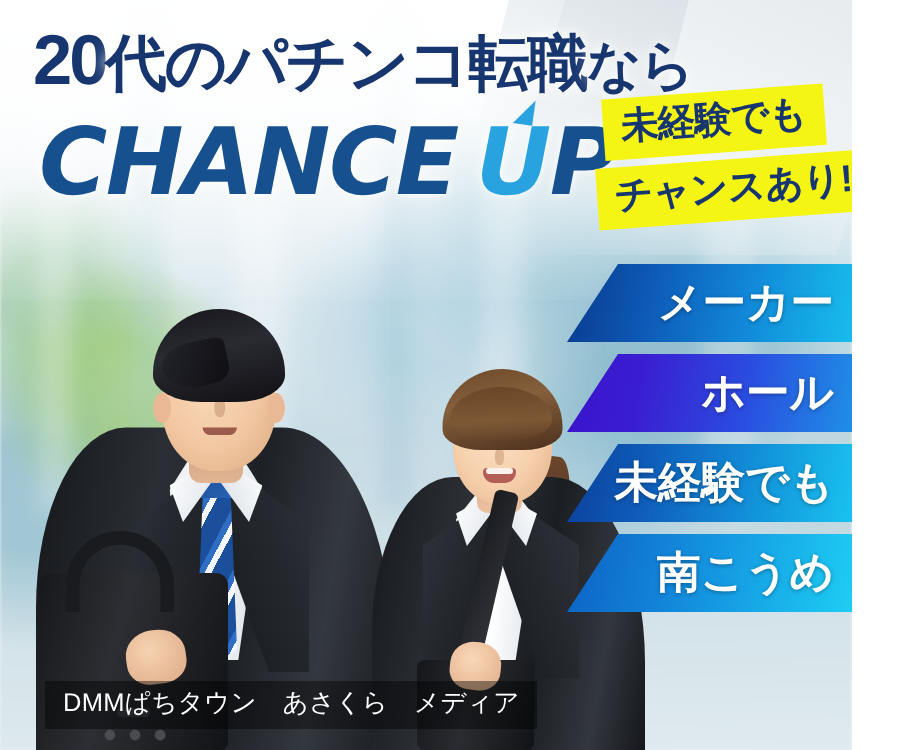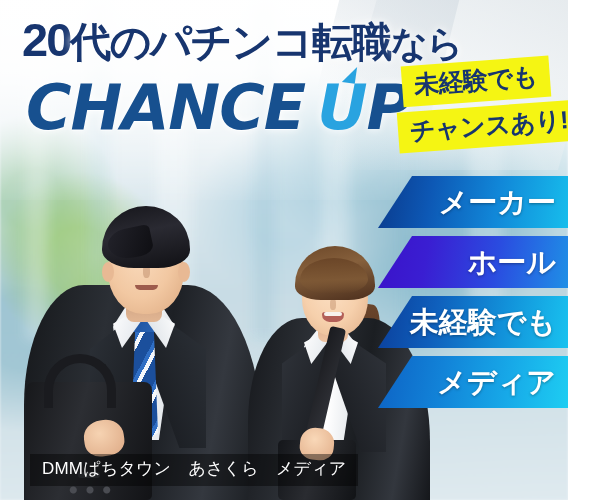--- a/index.html
+++ b/index.html
@@ -473,19 +473,19 @@
     <div class="cat cat-0">
       <span class="cat-label">メーカー</span>
     </div>
     <div class="cat cat-1">
       <span class="cat-label">ホール</span>
     </div>
     <div class="cat cat-2">
       <span class="cat-label">未経験でも</span>
     </div>
     <div class="cat cat-4">
-      <span class="cat-label">メディア</span>
+      <span class="cat-label">南こうめ</span>
     </div>
   </div>
 
   <div class="caption">DMMぱちタウン　あさくら　メディア</div>
 
 </div>
 
 </body></html>

